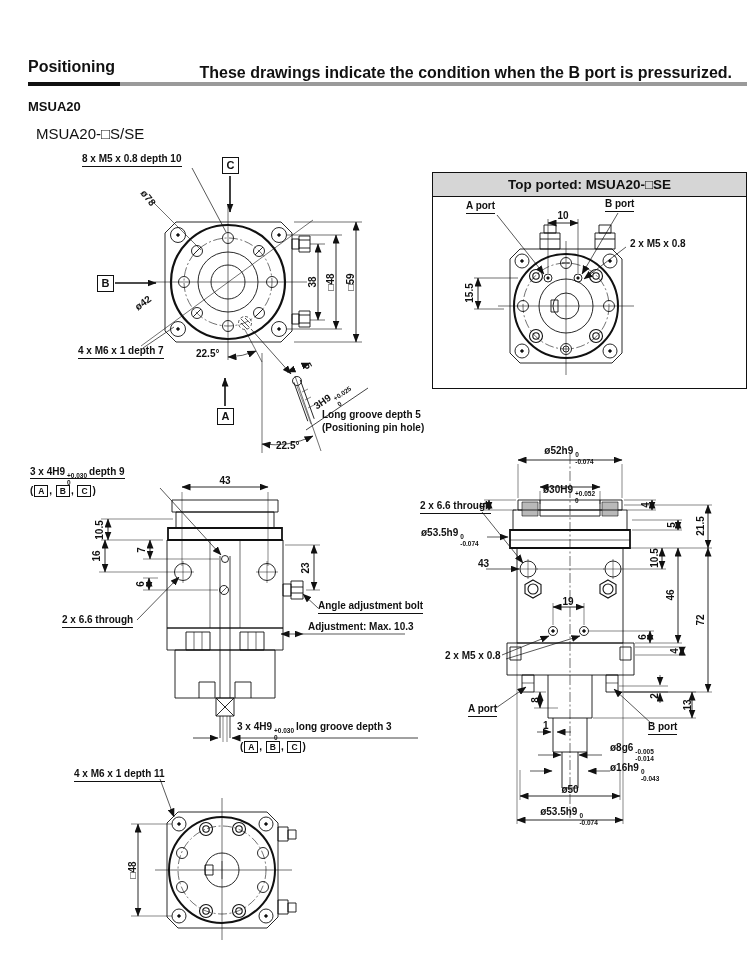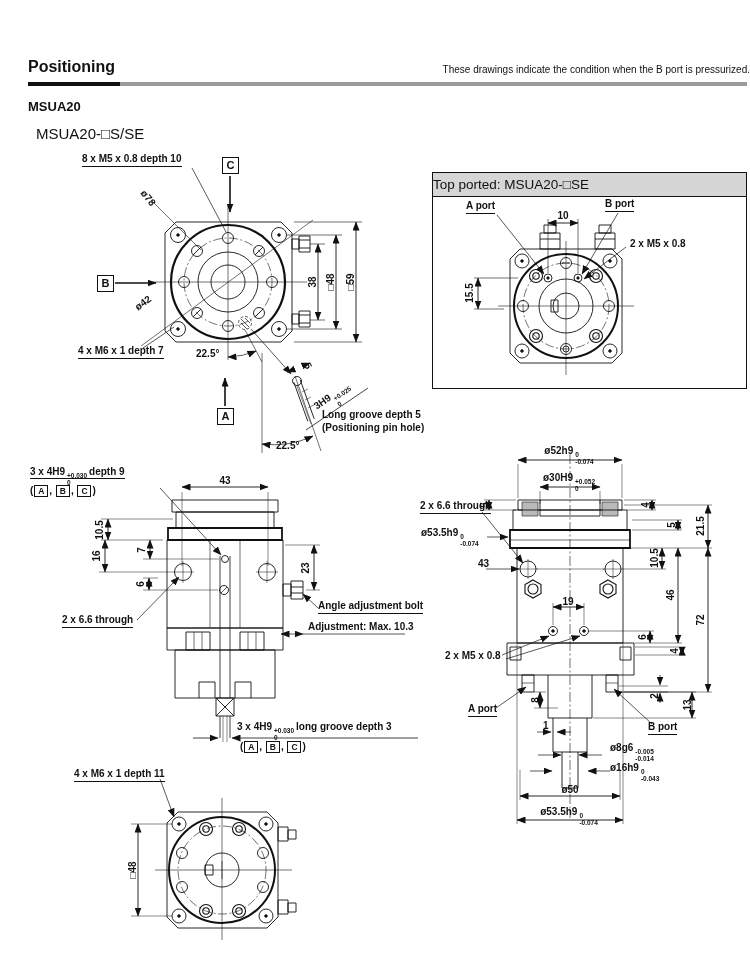--- a/index.html
+++ b/index.html
@@ -15,28 +15,28 @@
   .tol{display:inline-flex;flex-direction:column;font-size:6.5px;line-height:1.05;
        vertical-align:-3px;margin:0 2px;font-weight:bold}
   .bx{display:inline-block;border:1px solid #111;min-width:10px;text-align:center;
       font-size:8.5px;line-height:10px;padding:0 1px;background:#fff;margin:0 1px}
   .viewletter{position:absolute;width:15px;height:15px;border:1.4px solid #111;background:#fff;
       font:bold 11px "Liberation Sans","DejaVu Sans",sans-serif;text-align:center;line-height:15px}
   .series{position:absolute;left:28px;top:8px;font-style:italic;font-weight:bold}
   .series .s1{font-size:21px;letter-spacing:-.5px}
   .series .s2{font-size:31px;letter-spacing:-1px}
   .secttl{position:absolute;left:28px;top:58px;font-size:16px;font-weight:bold}
-  .note{position:absolute;right:0;top:64px;font-size:10px;font-weight:normal}
+  .note{position:absolute;right:18px;top:64px;font-size:16px;font-weight:bold}
   .rule-d{position:absolute;left:28px;top:82px;width:92px;height:4px;background:#111}
   .rule-g{position:absolute;left:120px;top:82px;width:627px;height:4px;background:#9a9a9a}
   .model{position:absolute;left:28px;top:99px;font-size:13px;font-weight:bold}
   .variant{position:absolute;left:36px;top:125px;font-size:15px;font-weight:normal}
   .tpbox{position:absolute;left:432px;top:172px;width:313px;height:215px;border:1.6px solid #111}
-  .tphead{height:23px;background:#d6d6d6;border-bottom:1.6px solid #111;text-align:left;
-      font-size:13.5px;font-weight:normal;line-height:23px}
+  .tphead{height:23px;background:#d6d6d6;border-bottom:1.6px solid #111;text-align:center;
+      font-size:13.5px;font-weight:bold;line-height:23px}
 </style>
 </head>
 <body>
 
 <div class="page">
 
   <div class="secttl">Positioning</div>
   <div class="note">These drawings indicate the condition when the B port is pressurized.</div>
   <div class="rule-d"></div>
   <div class="rule-g"></div>
@@ -509,21 +509,21 @@
       <line x1="232" y1="284" x2="194" y2="249" stroke-width="0.7" marker-end="url(#m4e)"></line>
     </g>
   </svg>
 
   <div class="lb" style="left:570px;top:445px;transform:translate(-50%,0)">
     <span>ø52h9</span><span class="tol">
         <span>0</span>
         <span>-0.074</span>
       </span>
   </div>
-  <div class="lb" style="left:570px;top:472px;transform:translate(-50%,0)">
+  <div class="lb" style="left:570px;top:484px;transform:translate(-50%,0)">
     <span>ø30H9</span><span class="tol">
         <span>+0.052</span>
         <span>0</span>
       </span>
   </div>
   <div class="lb ul" style="left:420px;top:500px">2 x 6.6 through</div>
   <div class="lb" style="left:421px;top:527px">
     <span>ø53.5h9</span><span class="tol">
         <span>0</span>
         <span>-0.074</span>

